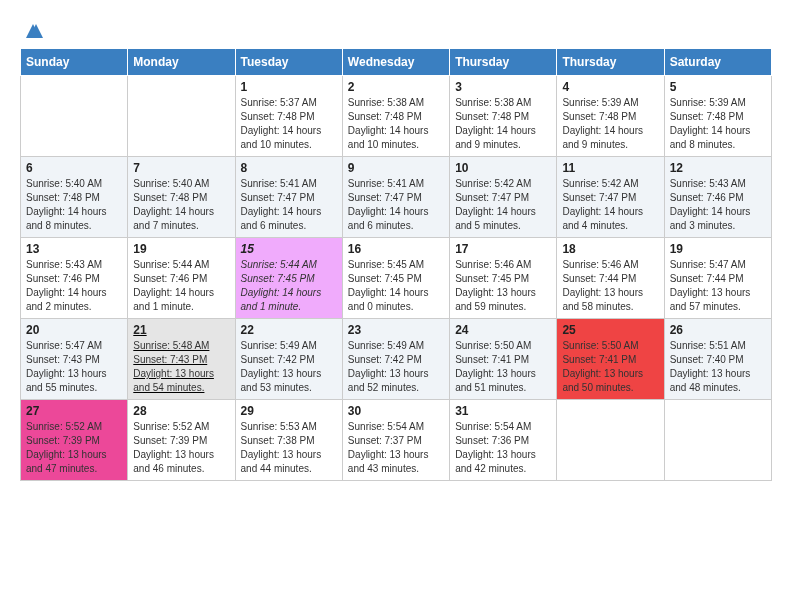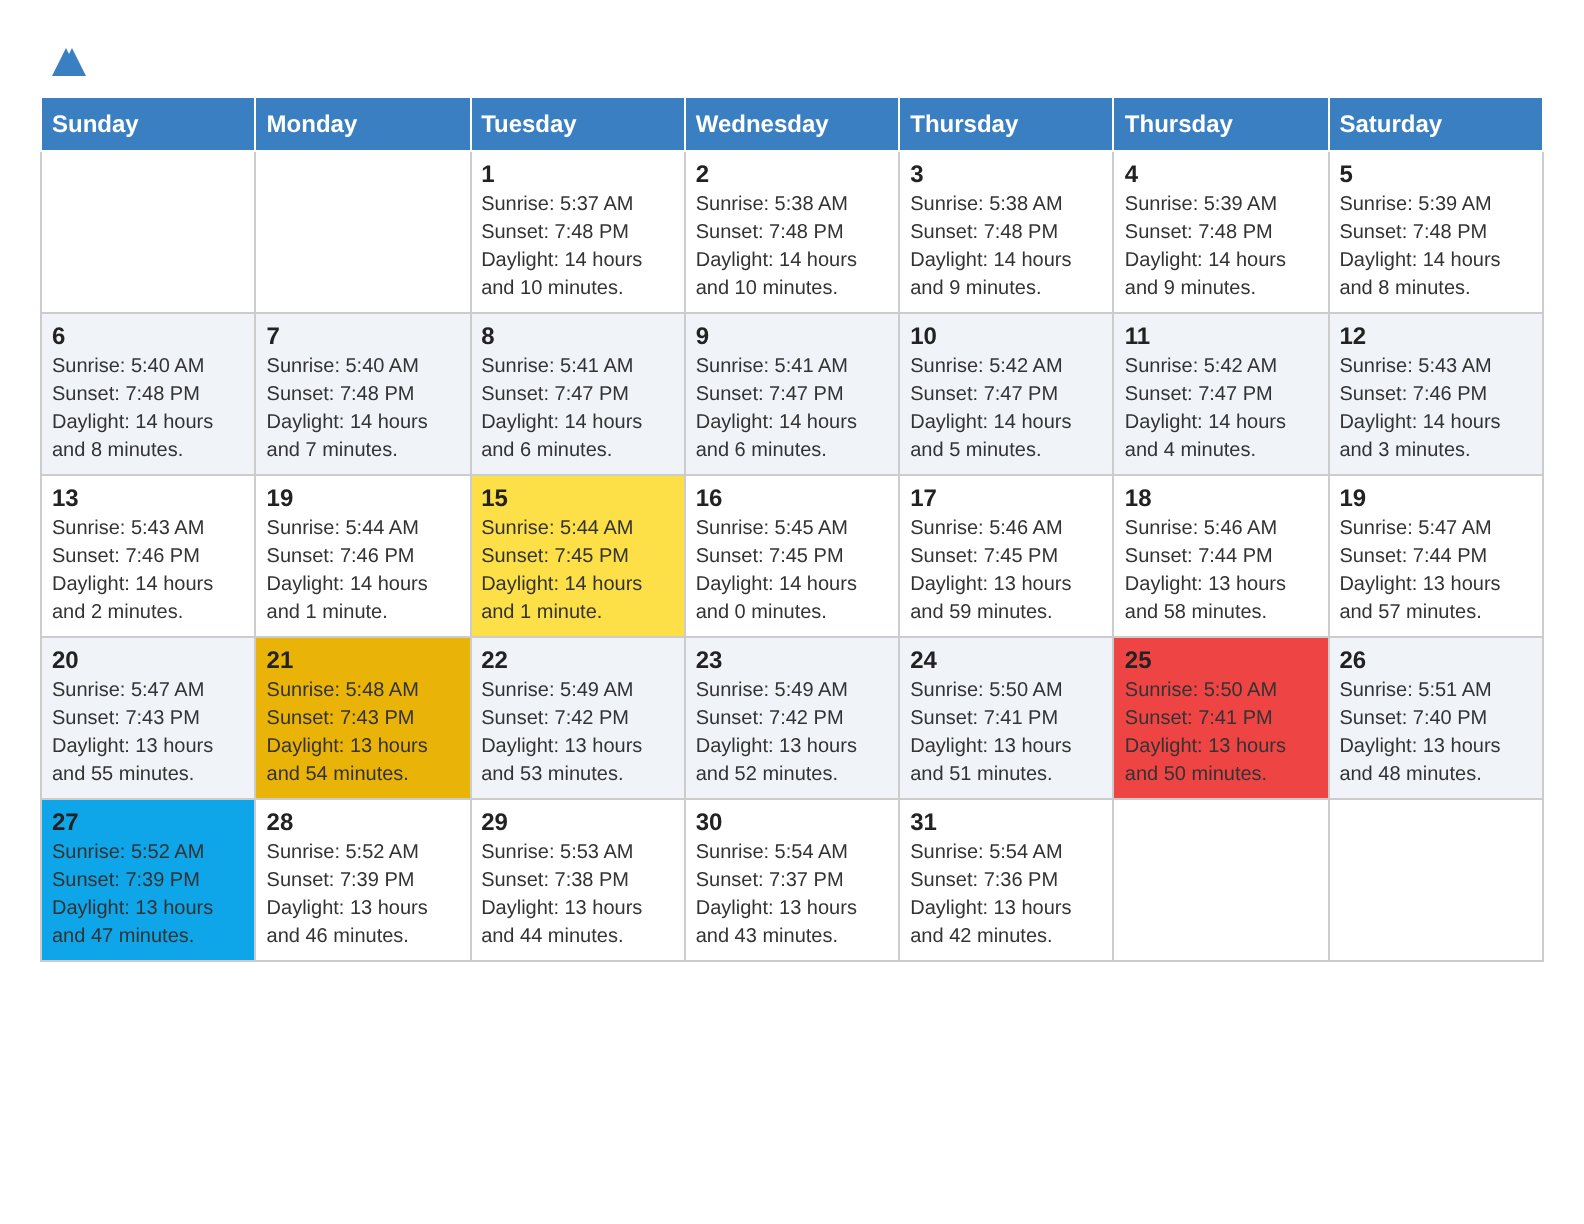--- a/index.html
+++ b/index.html
@@ -174,21 +174,21 @@
       </tr>
       <tr>
         <td style="background: rgb(255, 255, 255);">
           <div class="day-num">13</div>
           <div class="day-info">Sunrise: 5:43 AM<br>Sunset: 7:46 PM<br>Daylight: 14 hours and 2 minutes.</div>
         </td>
         <td style="background: rgb(255, 255, 255);">
           <div class="day-num">19</div>
           <div class="day-info">Sunrise: 5:44 AM<br>Sunset: 7:46 PM<br>Daylight: 14 hours and 1 minute.</div>
         </td>
-        <td style="background: #fde047;">
+        <td style="background: #f0abfc; font-style: italic;">
           <div class="day-num">15</div>
           <div class="day-info">Sunrise: 5:44 AM<br>Sunset: 7:45 PM<br>Daylight: 14 hours and 1 minute.</div>
         </td>
         <td style="background: rgb(255, 255, 255);">
           <div class="day-num">16</div>
           <div class="day-info">Sunrise: 5:45 AM<br>Sunset: 7:45 PM<br>Daylight: 14 hours and 0 minutes.</div>
         </td>
         <td style="background: rgb(255, 255, 255);">
           <div class="day-num">17</div>
           <div class="day-info">Sunrise: 5:46 AM<br>Sunset: 7:45 PM<br>Daylight: 13 hours and 59 minutes.</div>
@@ -200,21 +200,21 @@
         <td style="background: rgb(255, 255, 255); border-radius: 30px;">
           <div class="day-num">19</div>
           <div class="day-info">Sunrise: 5:47 AM<br>Sunset: 7:44 PM<br>Daylight: 13 hours and 57 minutes.</div>
         </td>
       </tr>
       <tr class="row-even">
         <td style="background: rgb(240, 244, 248);">
           <div class="day-num">20</div>
           <div class="day-info">Sunrise: 5:47 AM<br>Sunset: 7:43 PM<br>Daylight: 13 hours and 55 minutes.</div>
         </td>
-        <td style="background: #eab308;">
+        <td style="background: #e5e5e5; text-decoration: underline;">
           <div class="day-num">21</div>
           <div class="day-info">Sunrise: 5:48 AM<br>Sunset: 7:43 PM<br>Daylight: 13 hours and 54 minutes.</div>
         </td>
         <td style="background: rgb(240, 244, 248);">
           <div class="day-num">22</div>
           <div class="day-info">Sunrise: 5:49 AM<br>Sunset: 7:42 PM<br>Daylight: 13 hours and 53 minutes.</div>
         </td>
         <td style="background: rgb(240, 244, 248);">
           <div class="day-num">23</div>
           <div class="day-info">Sunrise: 5:49 AM<br>Sunset: 7:42 PM<br>Daylight: 13 hours and 52 minutes.</div>
@@ -226,21 +226,21 @@
         <td style="background: #ef4444;">
           <div class="day-num">25</div>
           <div class="day-info">Sunrise: 5:50 AM<br>Sunset: 7:41 PM<br>Daylight: 13 hours and 50 minutes.</div>
         </td>
         <td style="background: rgb(240, 244, 248);">
           <div class="day-num">26</div>
           <div class="day-info">Sunrise: 5:51 AM<br>Sunset: 7:40 PM<br>Daylight: 13 hours and 48 minutes.</div>
         </td>
       </tr>
       <tr>
-        <td style="background: #0ea5e9;">
+        <td style="background: #ec4899;">
           <div class="day-num">27</div>
           <div class="day-info">Sunrise: 5:52 AM<br>Sunset: 7:39 PM<br>Daylight: 13 hours and 47 minutes.</div>
         </td>
         <td style="background: rgb(255, 255, 255);">
           <div class="day-num">28</div>
           <div class="day-info">Sunrise: 5:52 AM<br>Sunset: 7:39 PM<br>Daylight: 13 hours and 46 minutes.</div>
         </td>
         <td style="background: rgb(255, 255, 255);">
           <div class="day-num">29</div>
           <div class="day-info">Sunrise: 5:53 AM<br>Sunset: 7:38 PM<br>Daylight: 13 hours and 44 minutes.</div>

